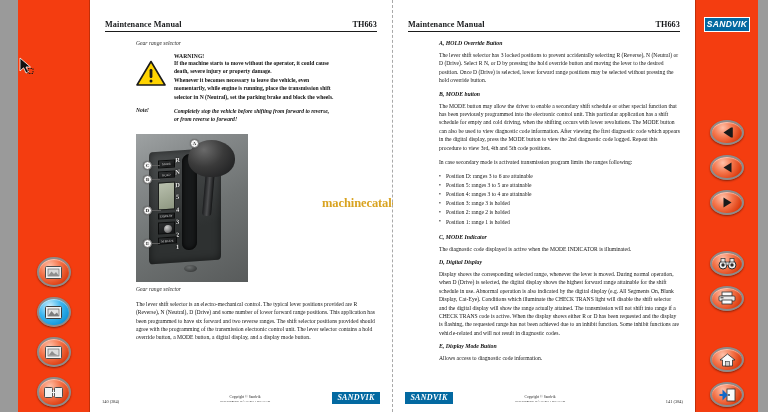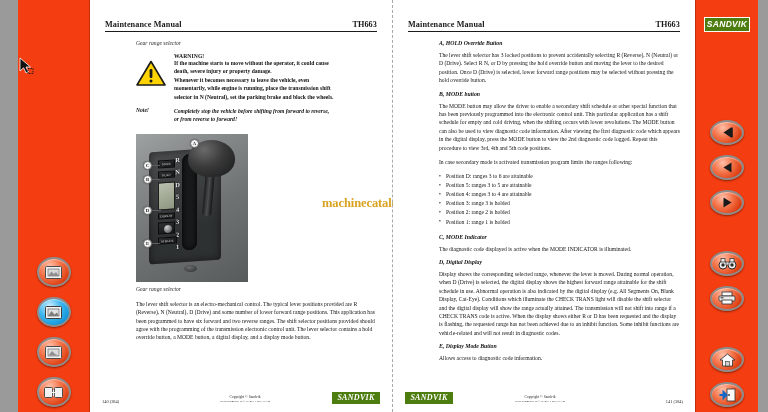--- a/index.html
+++ b/index.html
@@ -31,21 +31,21 @@
     display: flex; align-items: center; justify-content: center;
     margin: 5px 0;
     position: relative;
   }
   .tb-btn.blue {
     background: radial-gradient(circle at 36% 28%, #cdeefd 0%, #3eb6ef 42%, #0e94d8 78%, #0a72ab 100%);
   }
   .tb-btn svg { display:block; }
 
   .sandvik-logo {
-    background: #4d7c0f;
+    background: #0369a1;
     color: #ffffff;
     font-weight: bold;
     font-style: italic;
     letter-spacing: .3px;
     text-align: center;
     border: 1px solid #ffffff;
   }
   #toolbar-right .sandvik-logo {
     margin-top: 17px; width: 46px; font-size: 8.5px; padding: 2px 0 2px 0; line-height: 1;
   }

